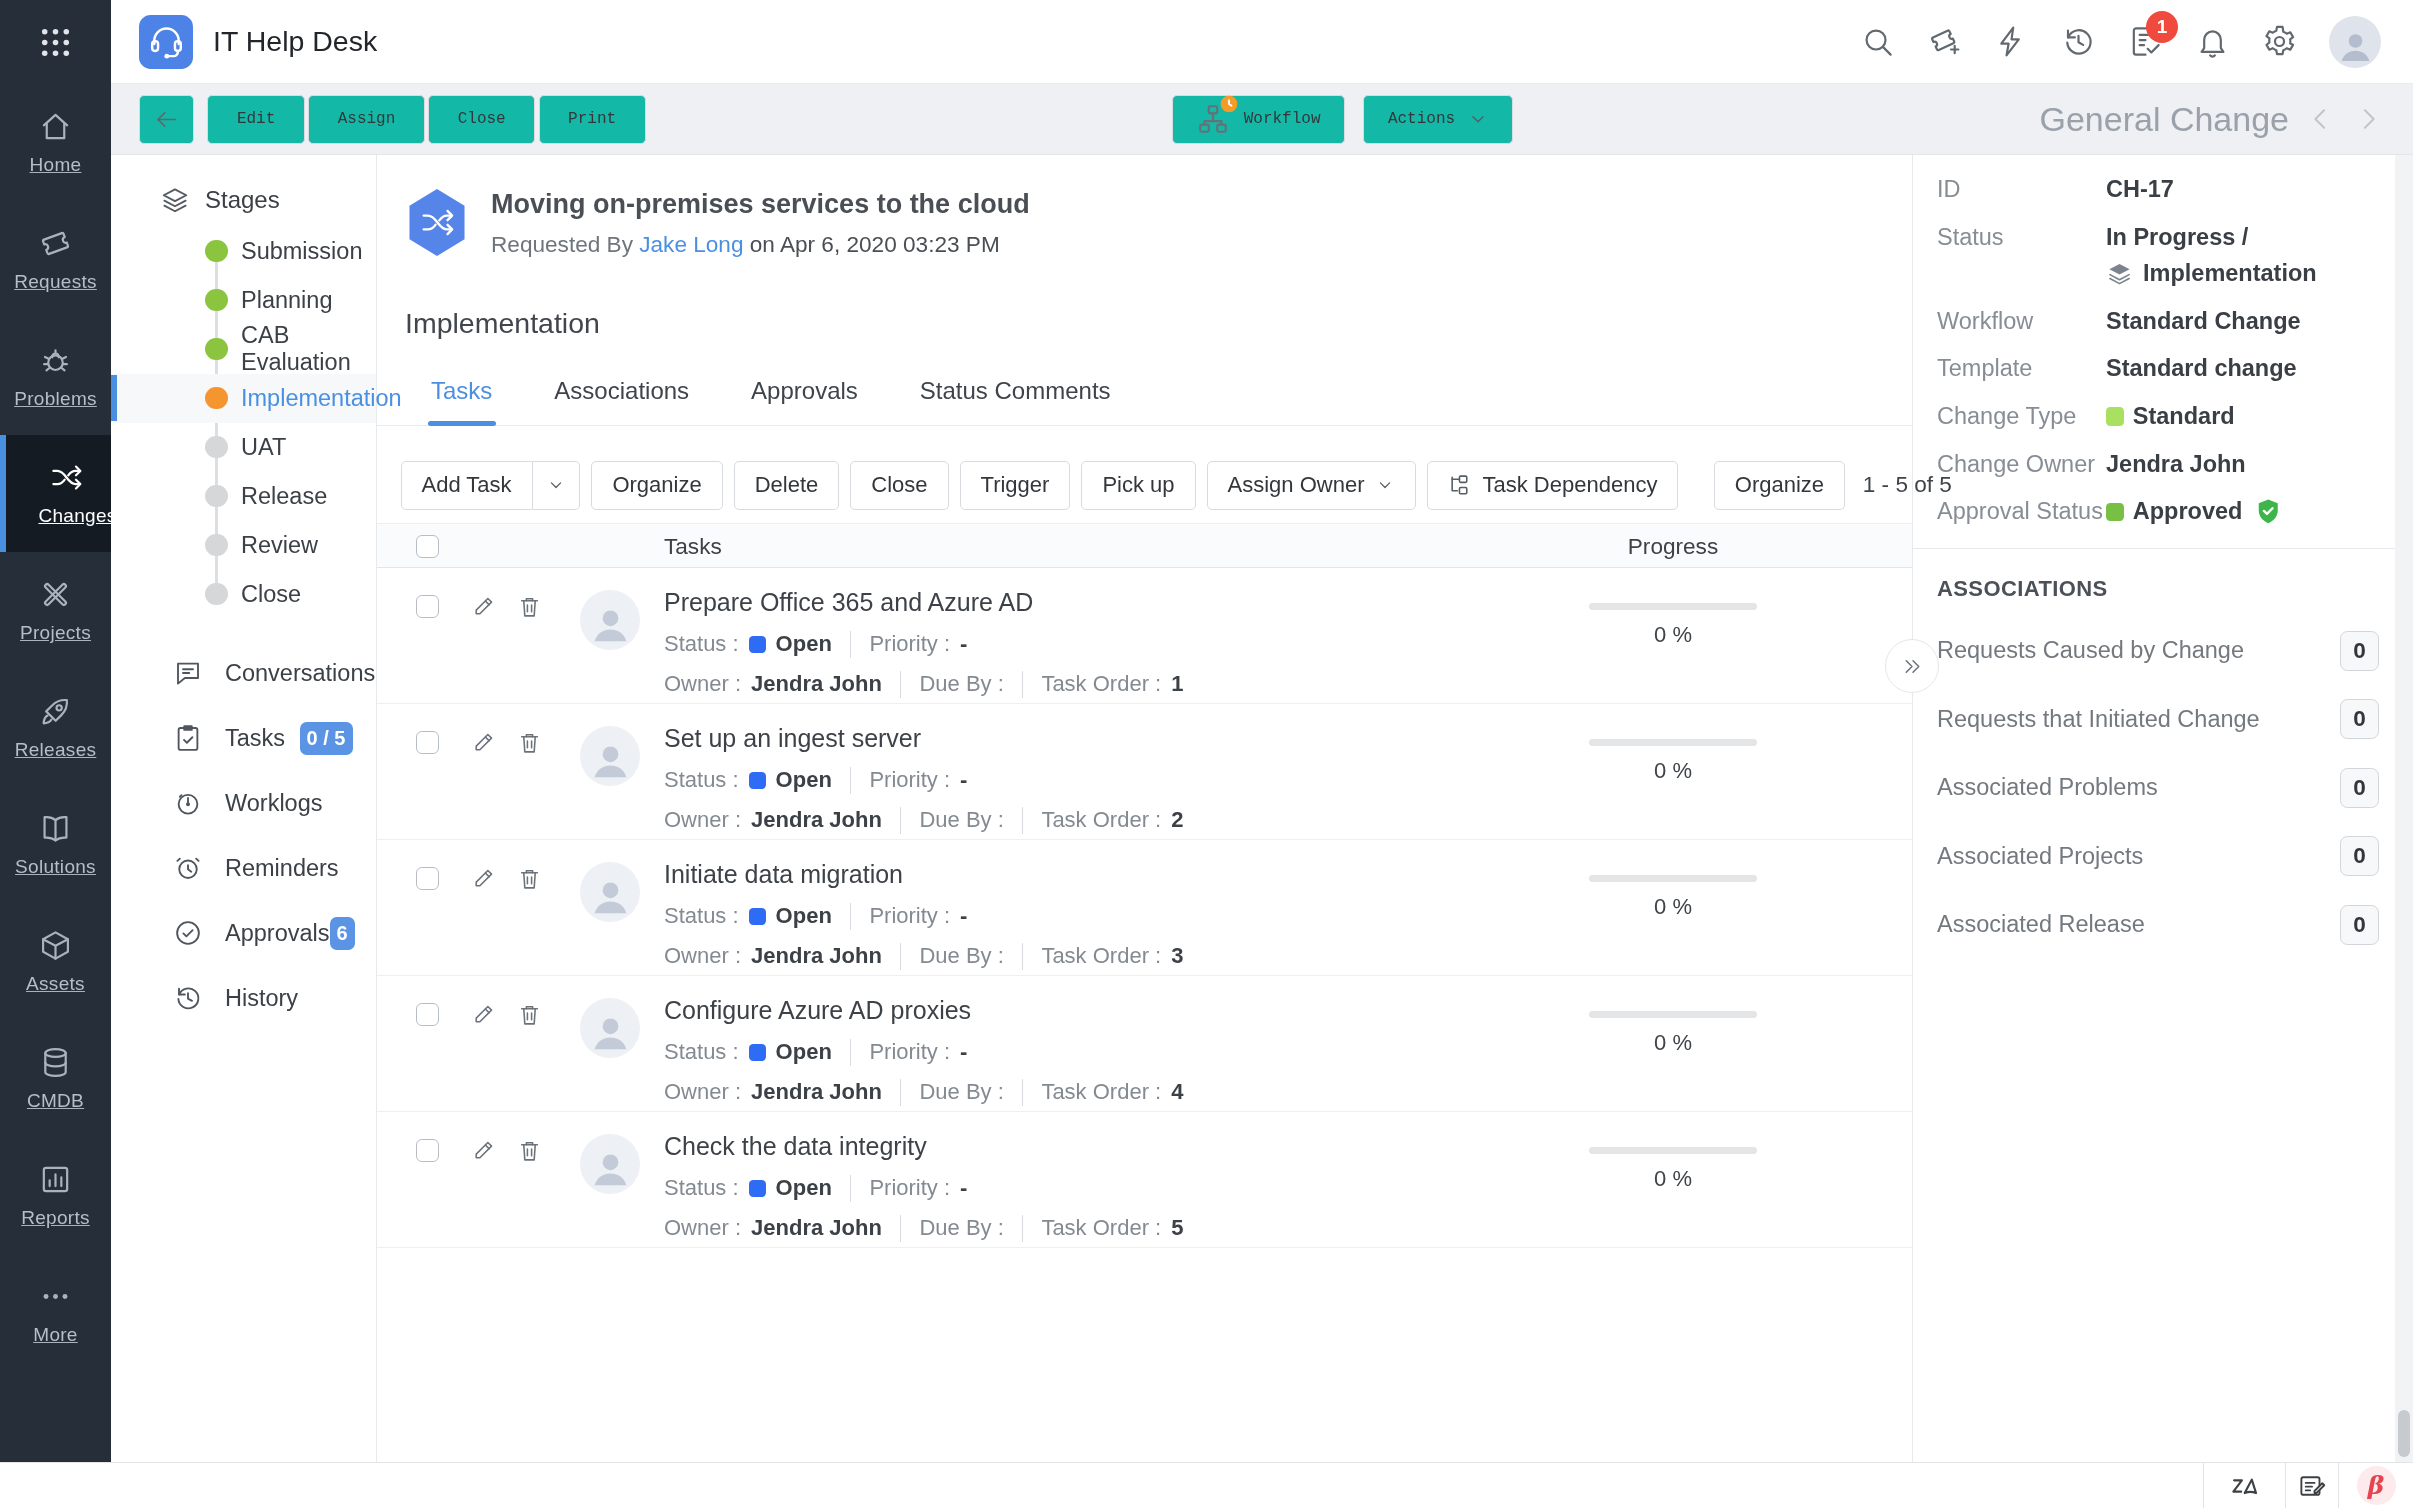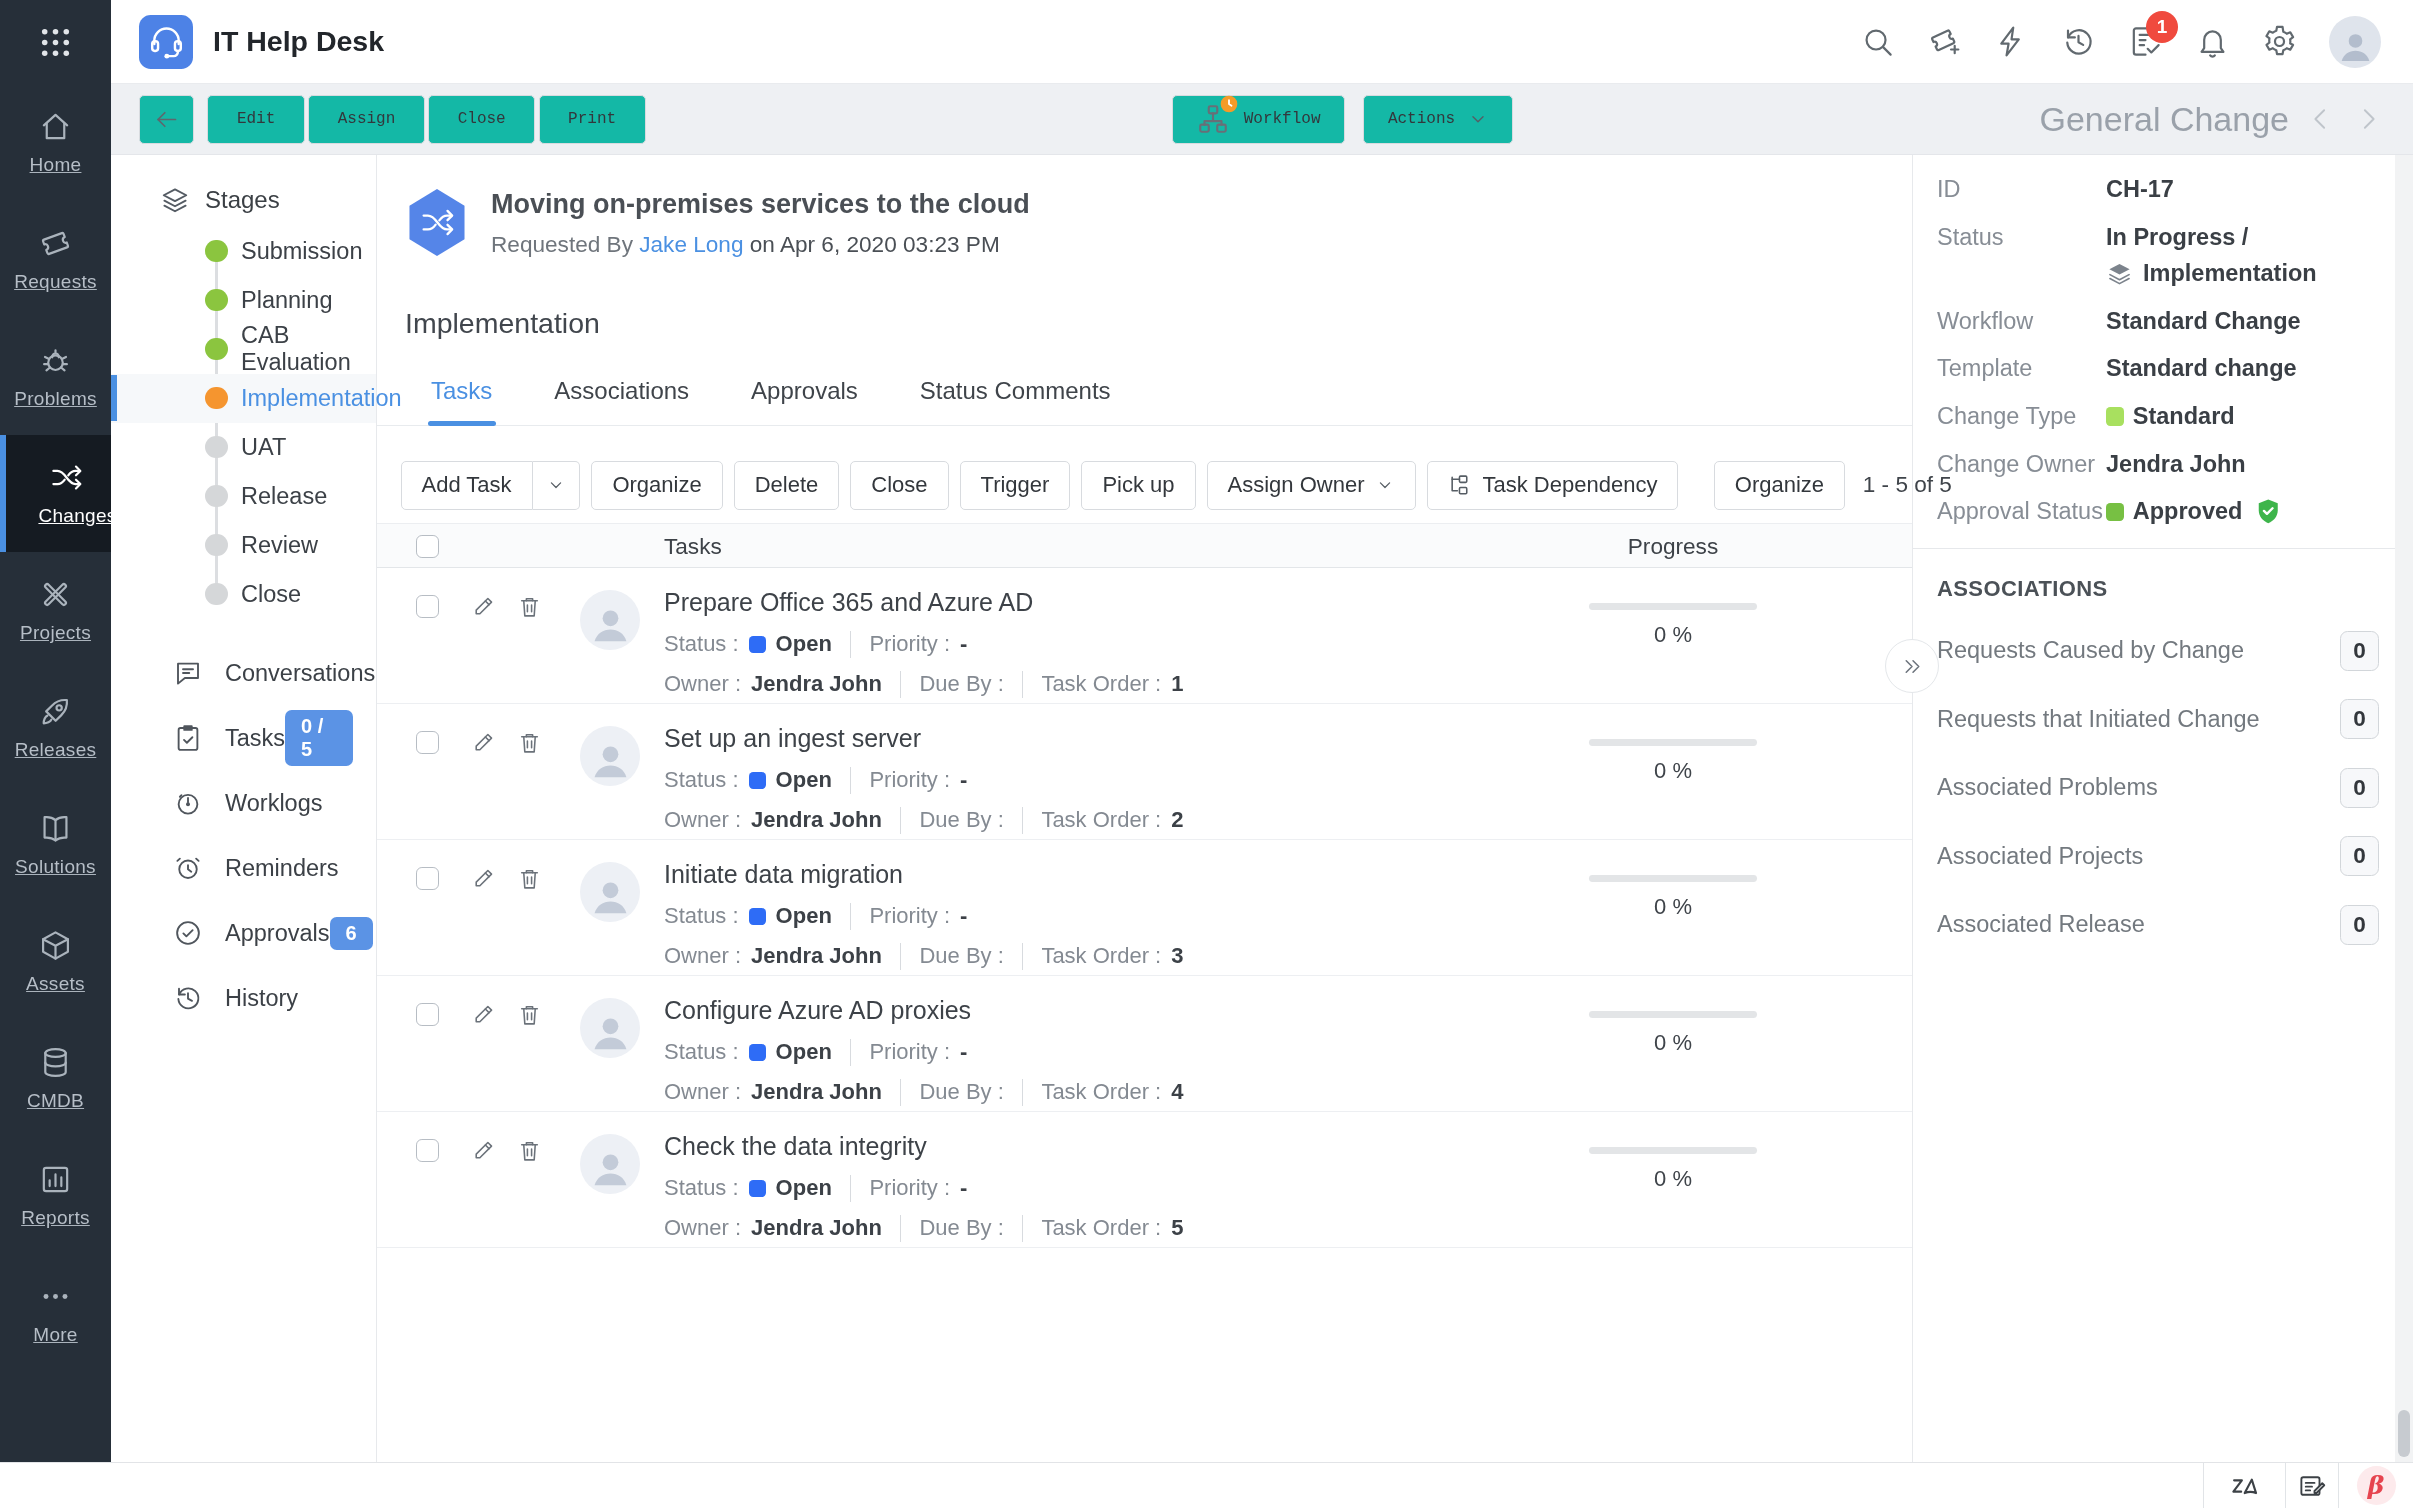--- a/index.html
+++ b/index.html
@@ -24,21 +24,21 @@
 
   
   .rightside { flex:1; display:flex; flex-direction:column; min-width:0; }
 
   .topbar { height:84px; background:#fff; border-bottom:0.8px solid #e9ebee;
     display:flex; align-items:center; }
   .app { display:flex; align-items:center; gap:20px; padding-left:28px; }
   .logo { width:54px; height:54px; border-radius:11.7px; background:#4d82e6; color:#fff;
     display:flex; align-items:center; justify-content:center; }
   .logo span { width:39px; height:39px; }
-  .app-title { font-size:28.5px; color:#22262b; font-weight:700; }
+  .app-title { font-size:28.5px; color:#22262b; font-weight:400; }
   .top-icons { margin-left:auto; display:flex; align-items:center; gap:32px; padding-right:32px; color:#61696f; }
   .ticon { width:35px; height:35px; position:relative; cursor:pointer; }
   .tbadge { position:absolute; top:-13.4px; right:-15px; min-width:32px; height:32px; border-radius:50%;
     background:#f04a3e; color:#fff; font-size:19px; font-weight:bold; display:flex;
     align-items:center; justify-content:center; }
   .avatar { width:52px; height:52px; border-radius:50%; background:#dfe4ec; color:#b3bdcd;
     overflow:hidden; cursor:pointer; }
   .avatar span { display:block; width:39px; height:39px; margin:10px auto 0; }
 
   
@@ -78,21 +78,21 @@
   .stage-label { margin-left:13.4px; font-size:23.5px; color:#3c4147; }
   .stage-row.current { background:#f6f8fa; }
   .stage-row.current::before { content:''; position:absolute; left:0; top:1.7px; bottom:1.7px; width:5.9px; background:#4a90e2; }
   .stage-row.current .stage-label { color:#4a90e2; }
 
   .stage-nav { margin-top:22px; }
   .nav-row { height:65px; display:flex; align-items:center; padding:0 23.5px 0 62px; cursor:pointer; }
   .nav-row .nicon { width:30px; height:30px; color:#50565d; flex:0 0 30px; }
   .nav-row .nlabel { margin-left:22px; font-size:23.5px; color:#3c4147; }
   .nav-badge { margin-left:auto; background:#5b93e5; color:#fff; font-size:20px; font-weight:bold;
-    border-radius:6.7px; padding:5px 16px; }
+    border-radius:6.7px; padding:5px 7px; }
 
   
   .main { flex:1; min-width:0; position:relative; }
   .mhead { display:flex; align-items:flex-start; gap:22px; padding:34px 34px 0 28px; }
   .hex { width:64px; height:67px; background:#5585e8; color:#fff;
     clip-path:polygon(50% 0,93% 25%,93% 75%,50% 100%,7% 75%,7% 25%); border-radius:8.4px;
     display:flex; align-items:center; justify-content:center; }
   .hex span { width:37px; height:37px; }
   .mtitle { font-size:27px; color:#4a4f55; font-weight:600; line-height:1.15; }
   .msub { margin-top:11.7px; font-size:22.6px; color:#6f757c; }

